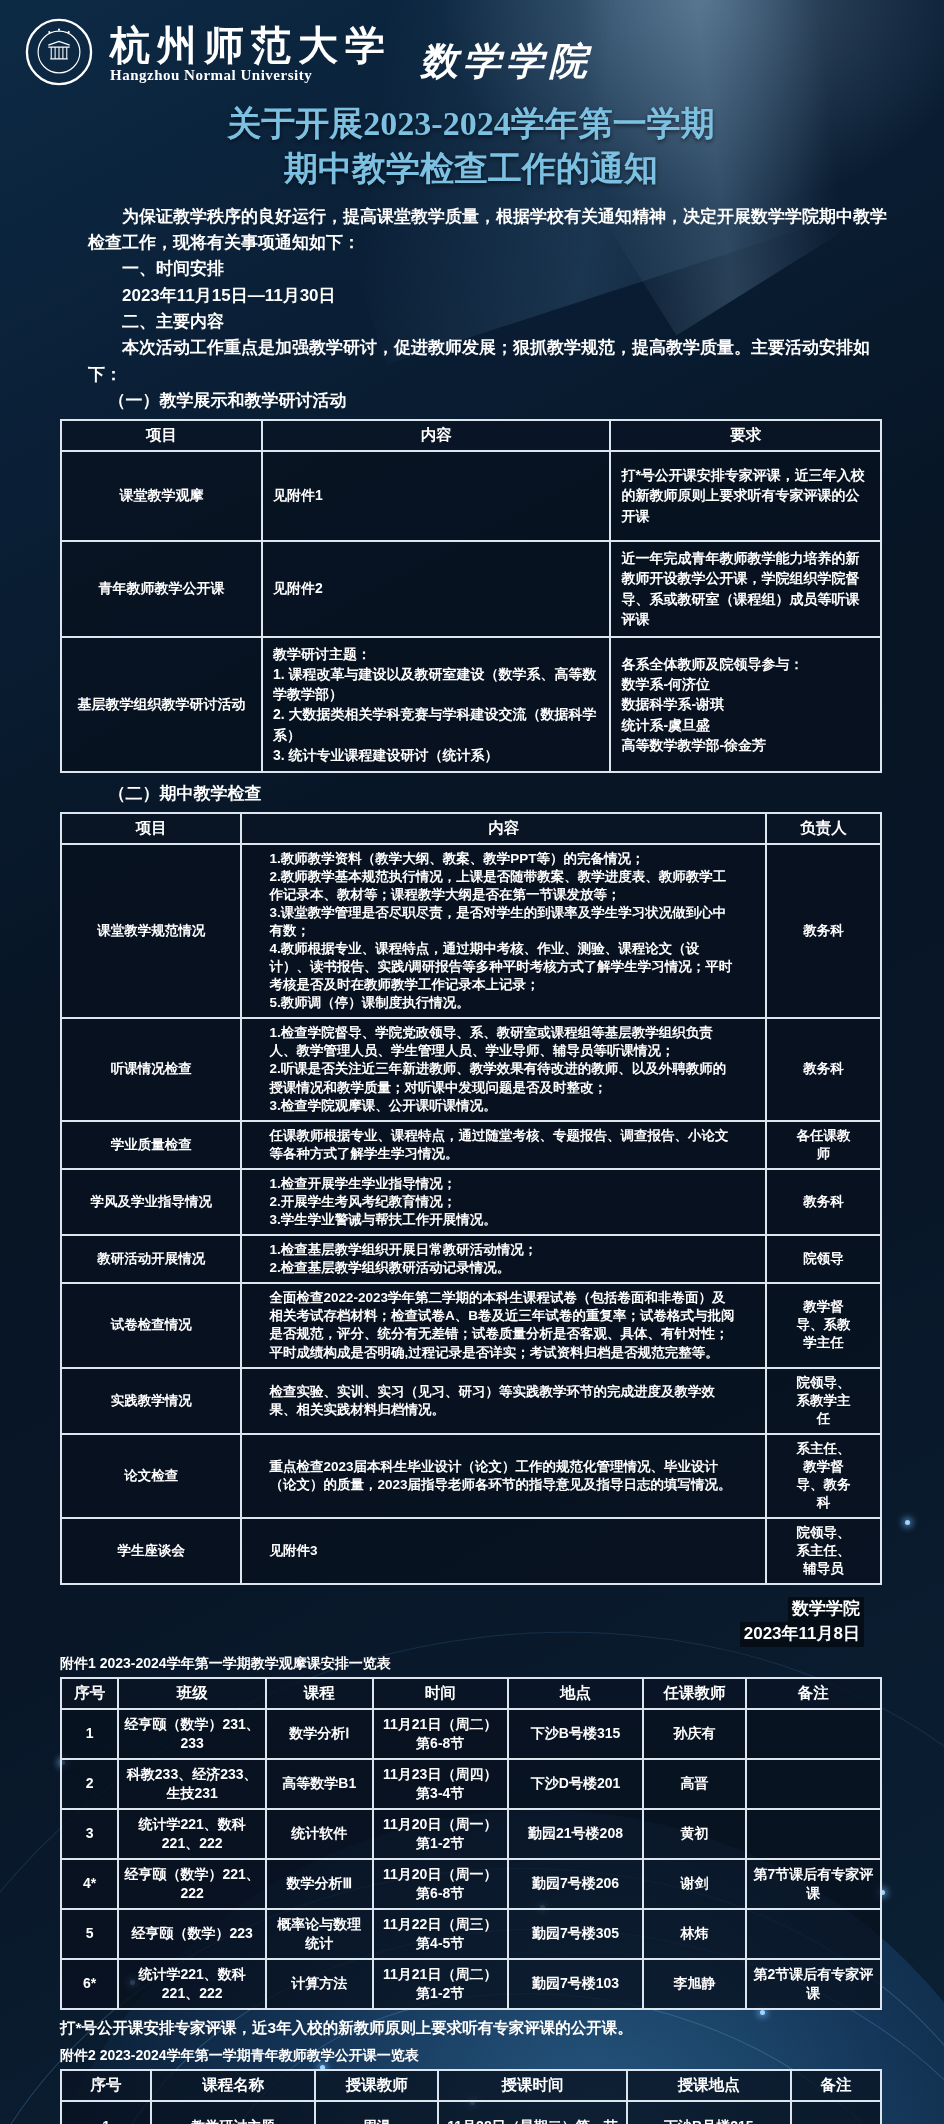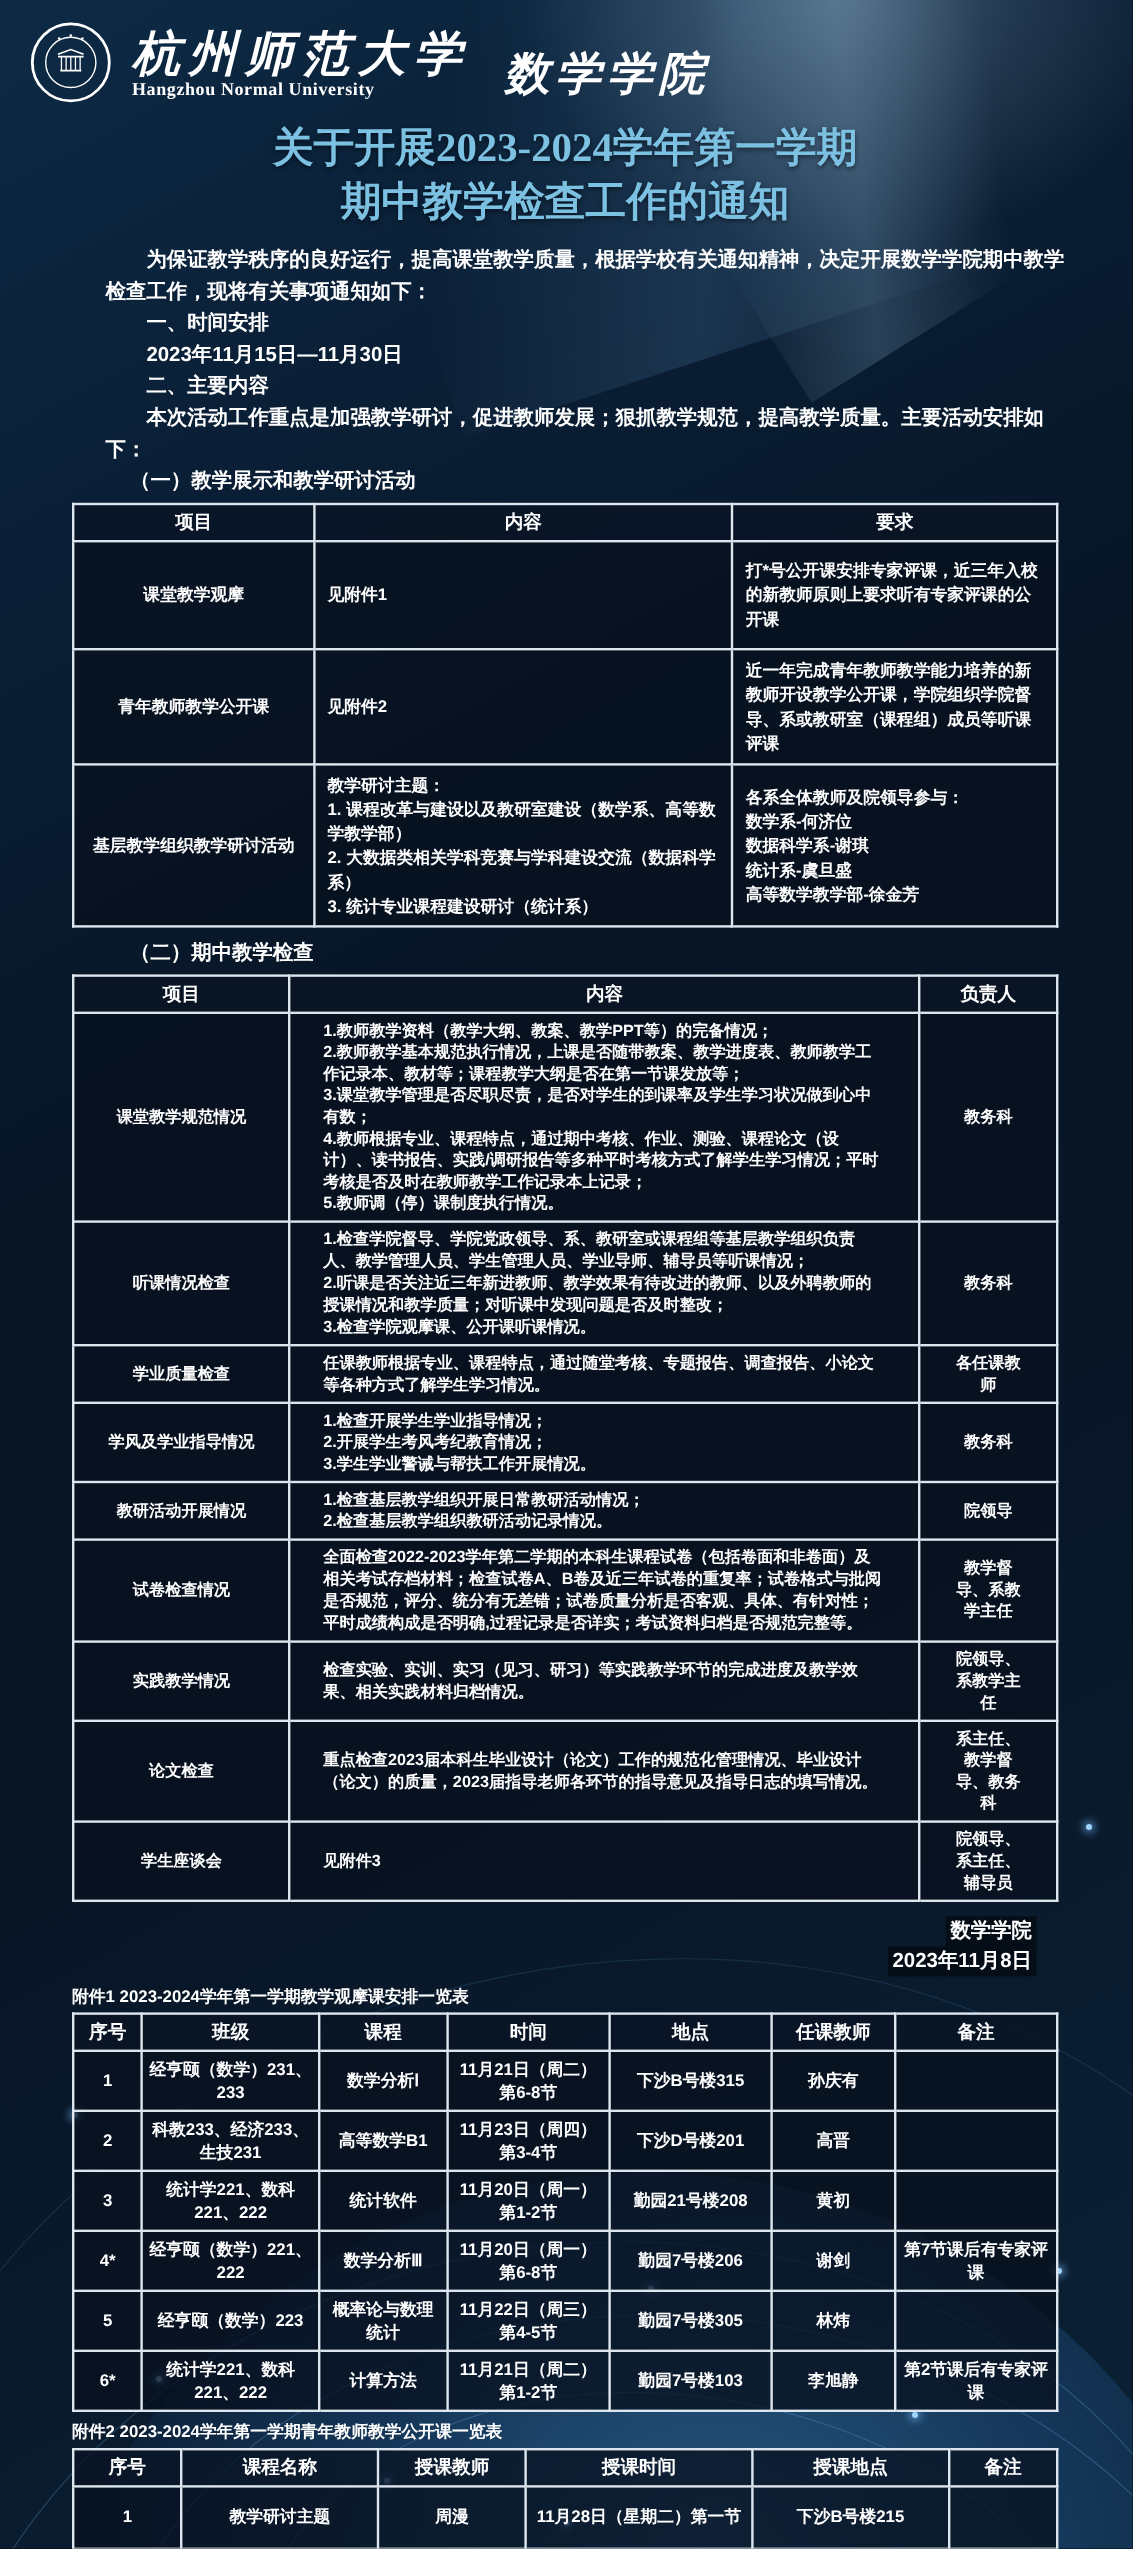--- a/index.html
+++ b/index.html
@@ -23,21 +23,21 @@
   .arc1 { left:-60px; top:1870px; width:1100px; height:900px; transform:rotate(-8deg); }
   .arc2 { left:80px; top:1930px; width:980px; height:760px; transform:rotate(6deg); }
   .arc3 { left:-140px; top:1640px; width:1300px; height:1100px; transform:rotate(-16deg); border-color:rgba(90,160,225,0.16); }
   .arc4 { left:200px; top:2000px; width:760px; height:560px; transform:rotate(14deg); border-color:rgba(130,195,250,0.22); }
   .dot { position:absolute; width:5px; height:5px; border-radius:50%; background:#9fd4ff;
     box-shadow:0 0 7px 2px rgba(120,190,255,0.75); }
   
   .content { position:absolute; left:60px; right:62px; top:14px; z-index:2; }
   .header { display:flex; align-items:center; margin-left:-36px; height:80px; }
   .seal { flex:0 0 auto; margin-right:16px; }
-  .uni-cn { font-family:"DejaVu Serif", serif; font-style:italic; font-weight:bold;
+  .uni-cn { font-family:"DejaVu Serif", serif; font-weight:bold;
     font-size:40px; letter-spacing:7px; line-height:1; }
   .uni-en { font-family:"Liberation Serif", serif; font-weight:bold; font-size:15px;
     letter-spacing:0.5px; margin-top:2px; }
   .college { font-family:"DejaVu Serif", serif; font-style:italic; font-weight:bold;
     font-size:38px; margin-left:28px; margin-top:14px; letter-spacing:5px; }
   .title { text-align:center; font-family:"Liberation Serif", serif; font-weight:bold;
     font-size:34px; line-height:1.32; color:#7cc0e2; margin-top:8px;
     text-shadow:0 2px 4px rgba(0,0,0,0.55); }
   .para { font-size:17px; font-weight:bold; line-height:1.55; margin:0 0 0 28px; }
   .indent2 { text-indent:2em; }
@@ -334,20 +334,21 @@
             <td>6*</td>
             <td>统计学221、数科221、222</td>
             <td>计算方法</td>
             <td>11月21日（周二）第1-2节</td>
             <td>勤园7号楼103</td>
             <td>李旭静</td>
             <td>第2节课后有专家评课</td>
           </tr>
         </tbody>
     </table>
+    <div class="note">打*号公开课安排专家评课，近3年入校的新教师原则上要求听有专家评课的公开课。</div>
 
     <div class="att-heading">附件2  2023-2024学年第一学期青年教师教学公开课一览表</div>
     <table class="att-table att2">
       <colgroup>
           <col style="width:11%">
           <col style="width:20%">
           <col style="width:15%">
           <col style="width:23%">
           <col style="width:20%">
           <col style="width:11%">

